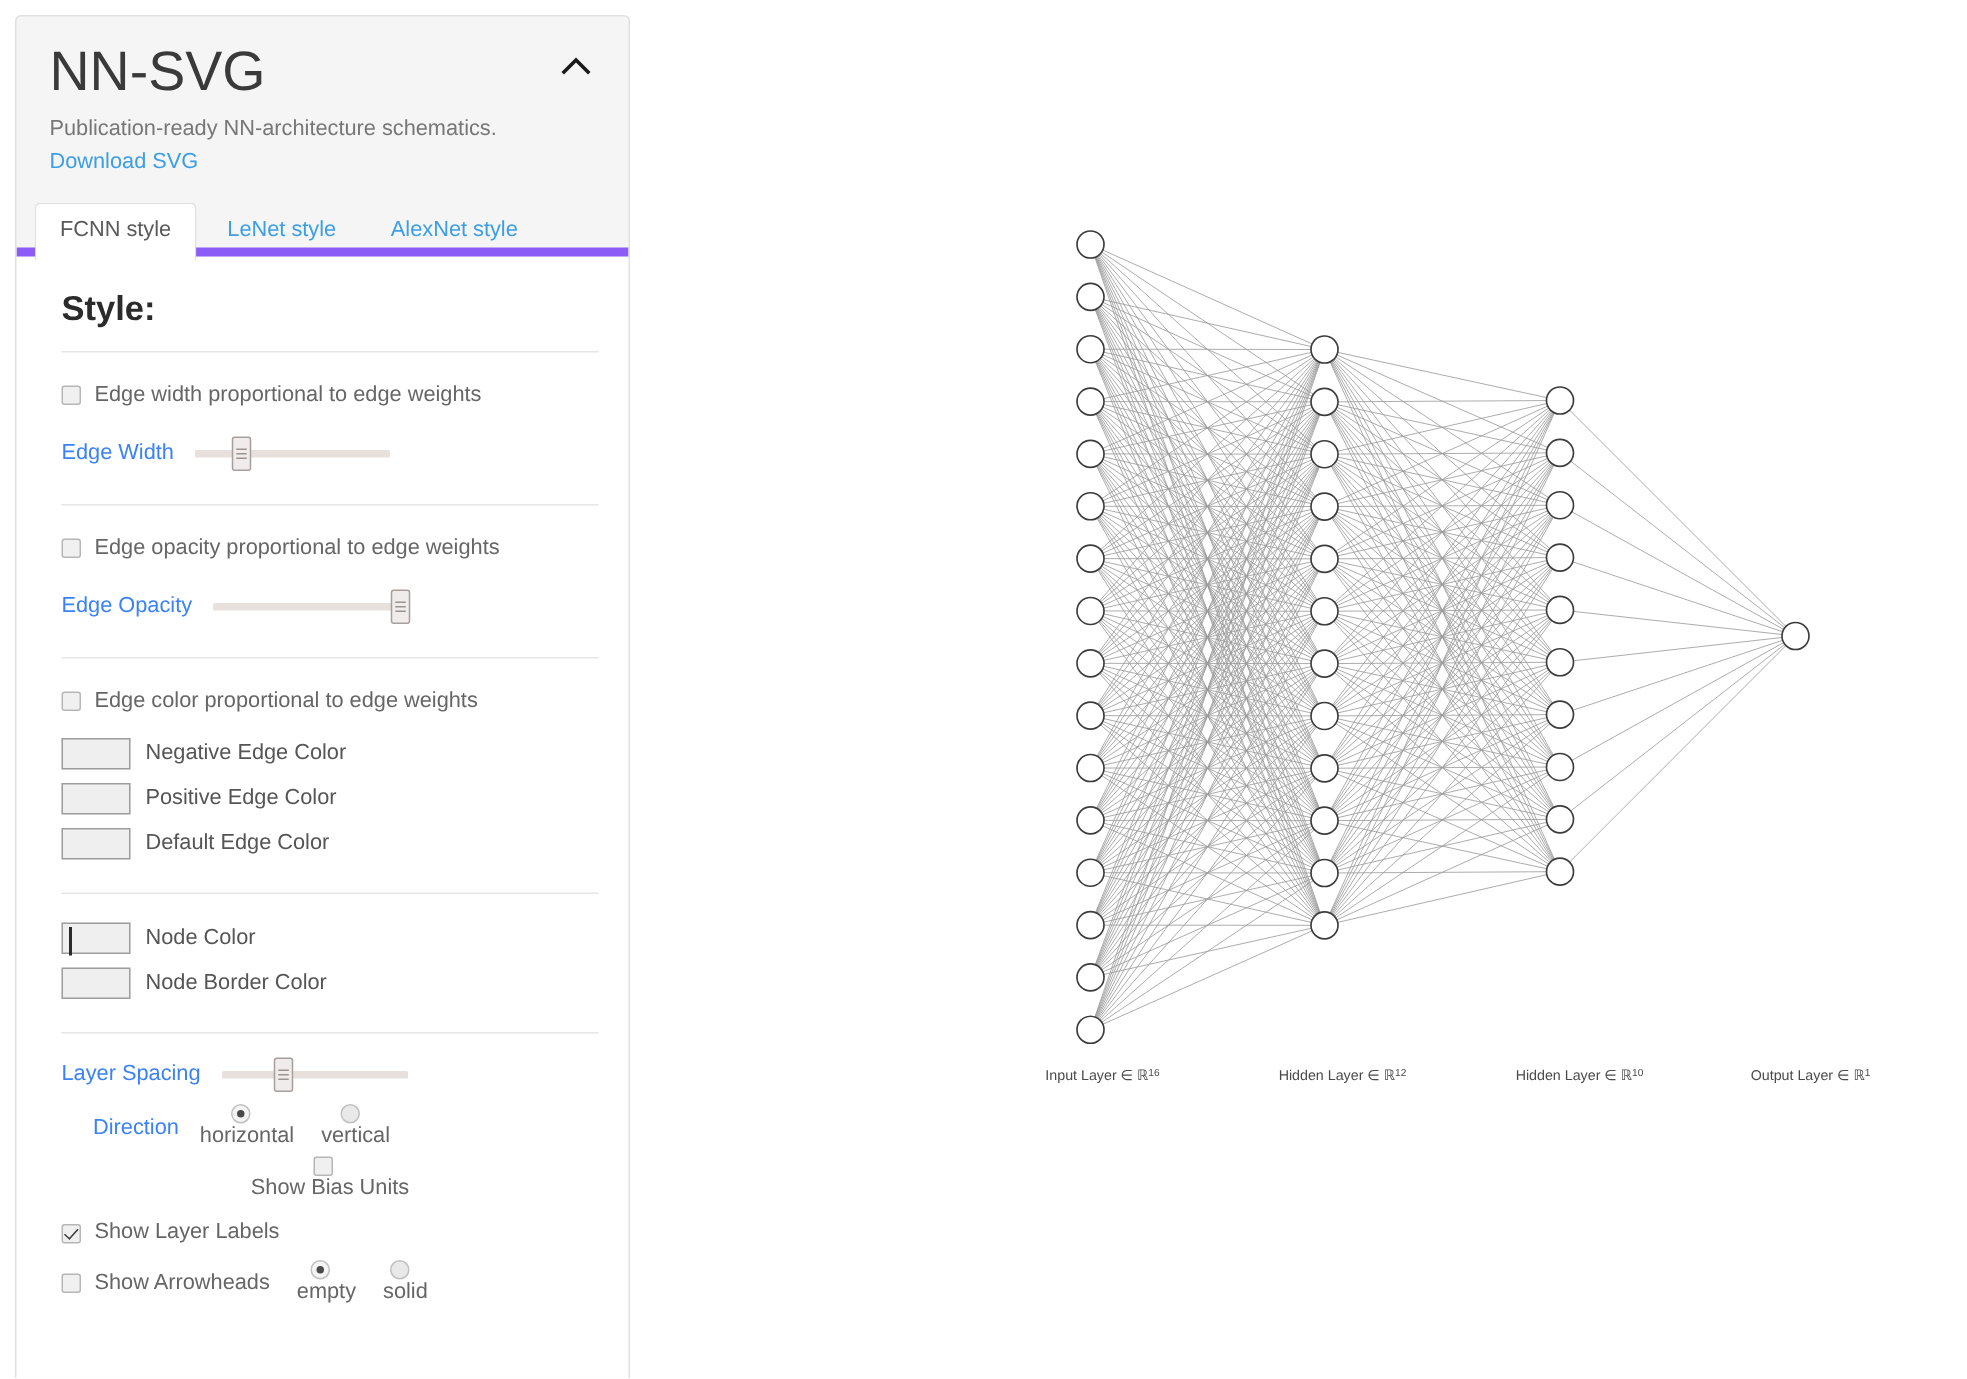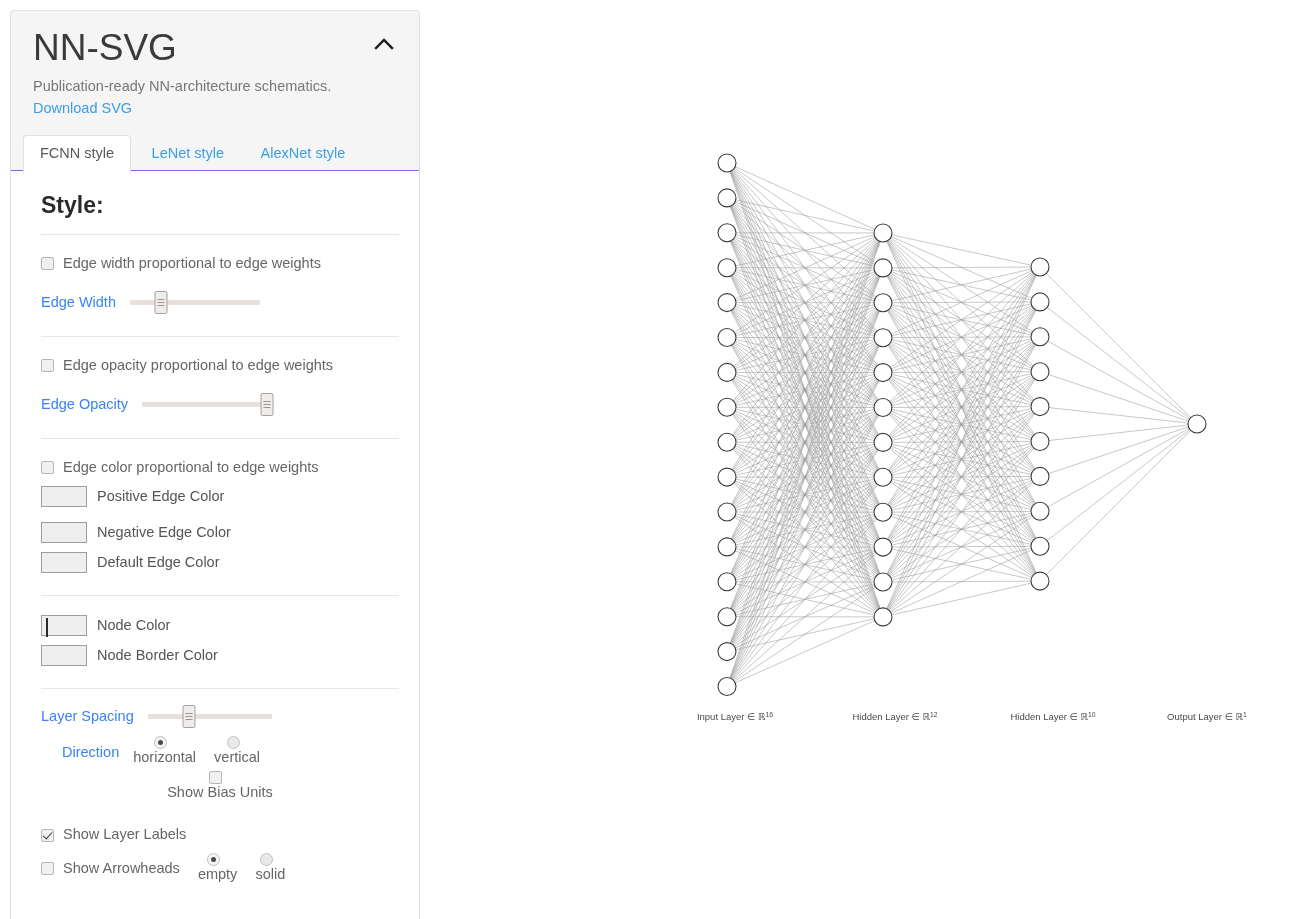--- a/index.html
+++ b/index.html
@@ -73,21 +73,21 @@
     margin-top: 5px;
     cursor: pointer;
   }
 
   
   .tabs {
     position: relative;
     margin-top: 17px;
     padding-left: 12px;
     height: 37px;
-    border-bottom: 1px solid #8b5cf6;
+    border-bottom: 6px solid #8b5cf6;
     box-sizing: border-box;
   }
 
   .tab {
     display: inline-block;
     font-size: 14.5px;
     padding: 9px 16px 10px 16px;
     color: #3c9ee5;
     cursor: pointer;
     position: relative;
@@ -353,32 +353,32 @@
       </div>
 
       <div class="divider" style="margin-top:18px;"></div>
 
       <div class="section" style="padding-top:14px;">
         <div class="row">
           <span class="cb"></span>
           <span class="ctl-label">Edge color proportional to edge weights</span>
         </div>
 
+        <div class="swatch-row" style="margin-top:6px;">
+          <span class="swatch">
+            <span class="fill" style="background:#0000ff;"></span>
+          </span>
+          <span class="ctl-label dark">Negative Edge Color</span>
+        </div>
+
         <div class="swatch-row">
           <span class="swatch">
             <span class="fill" style="background:#ff0000;"></span>
           </span>
           <span class="ctl-label dark">Positive Edge Color</span>
-        </div>
-
-        <div class="swatch-row" style="margin-top:6px;">
-          <span class="swatch">
-            <span class="fill" style="background:#0000ff;"></span>
-          </span>
-          <span class="ctl-label dark">Negative Edge Color</span>
         </div>
 
         <div class="swatch-row">
           <span class="swatch">
             <span class="fill" style="background:#464646;"></span>
           </span>
           <span class="ctl-label dark">Default Edge Color</span>
         </div>
       </div>
 
@@ -424,21 +424,21 @@
             <span class="radio"></span>
             <span class="ctl-label">vertical</span>
           </span>
         </div>
 
         <div class="row" style="margin-top:4px;flex-direction:column;">
           <span class="cb"></span>
           <span class="ctl-label">Show Bias Units</span>
         </div>
 
-        <div class="row" style="margin-top:20px;">
+        <div class="row" style="margin-top:7px;">
           <span class="cb checked"></span>
           <span class="ctl-label">Show Layer Labels</span>
         </div>
 
         <div class="row" style="margin-top:4px;">
           <span class="cb"></span>
           <span class="ctl-label" style="margin-right:18px;">Show Arrowheads</span>
           <span class="inline-opt">
             <span class="radio selected"></span>
             <span class="ctl-label">empty</span>

